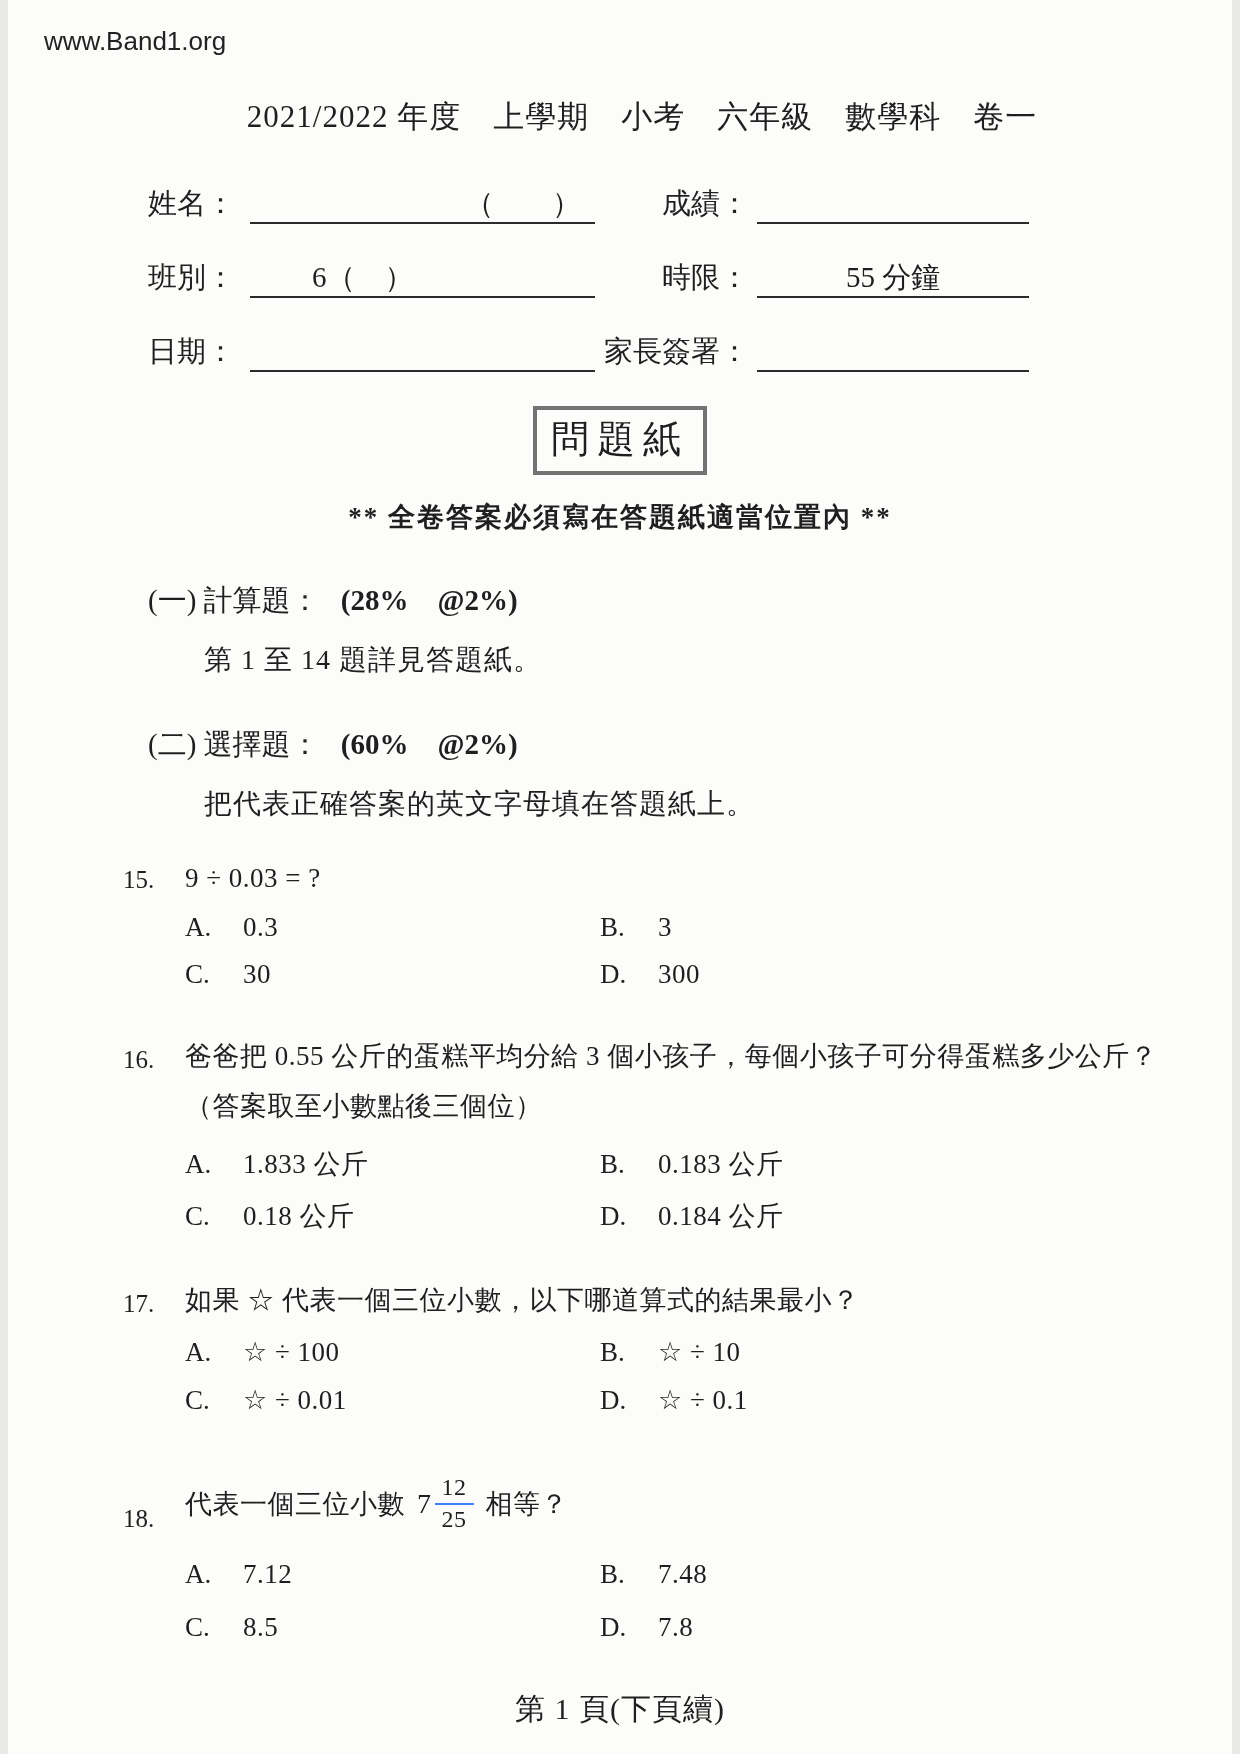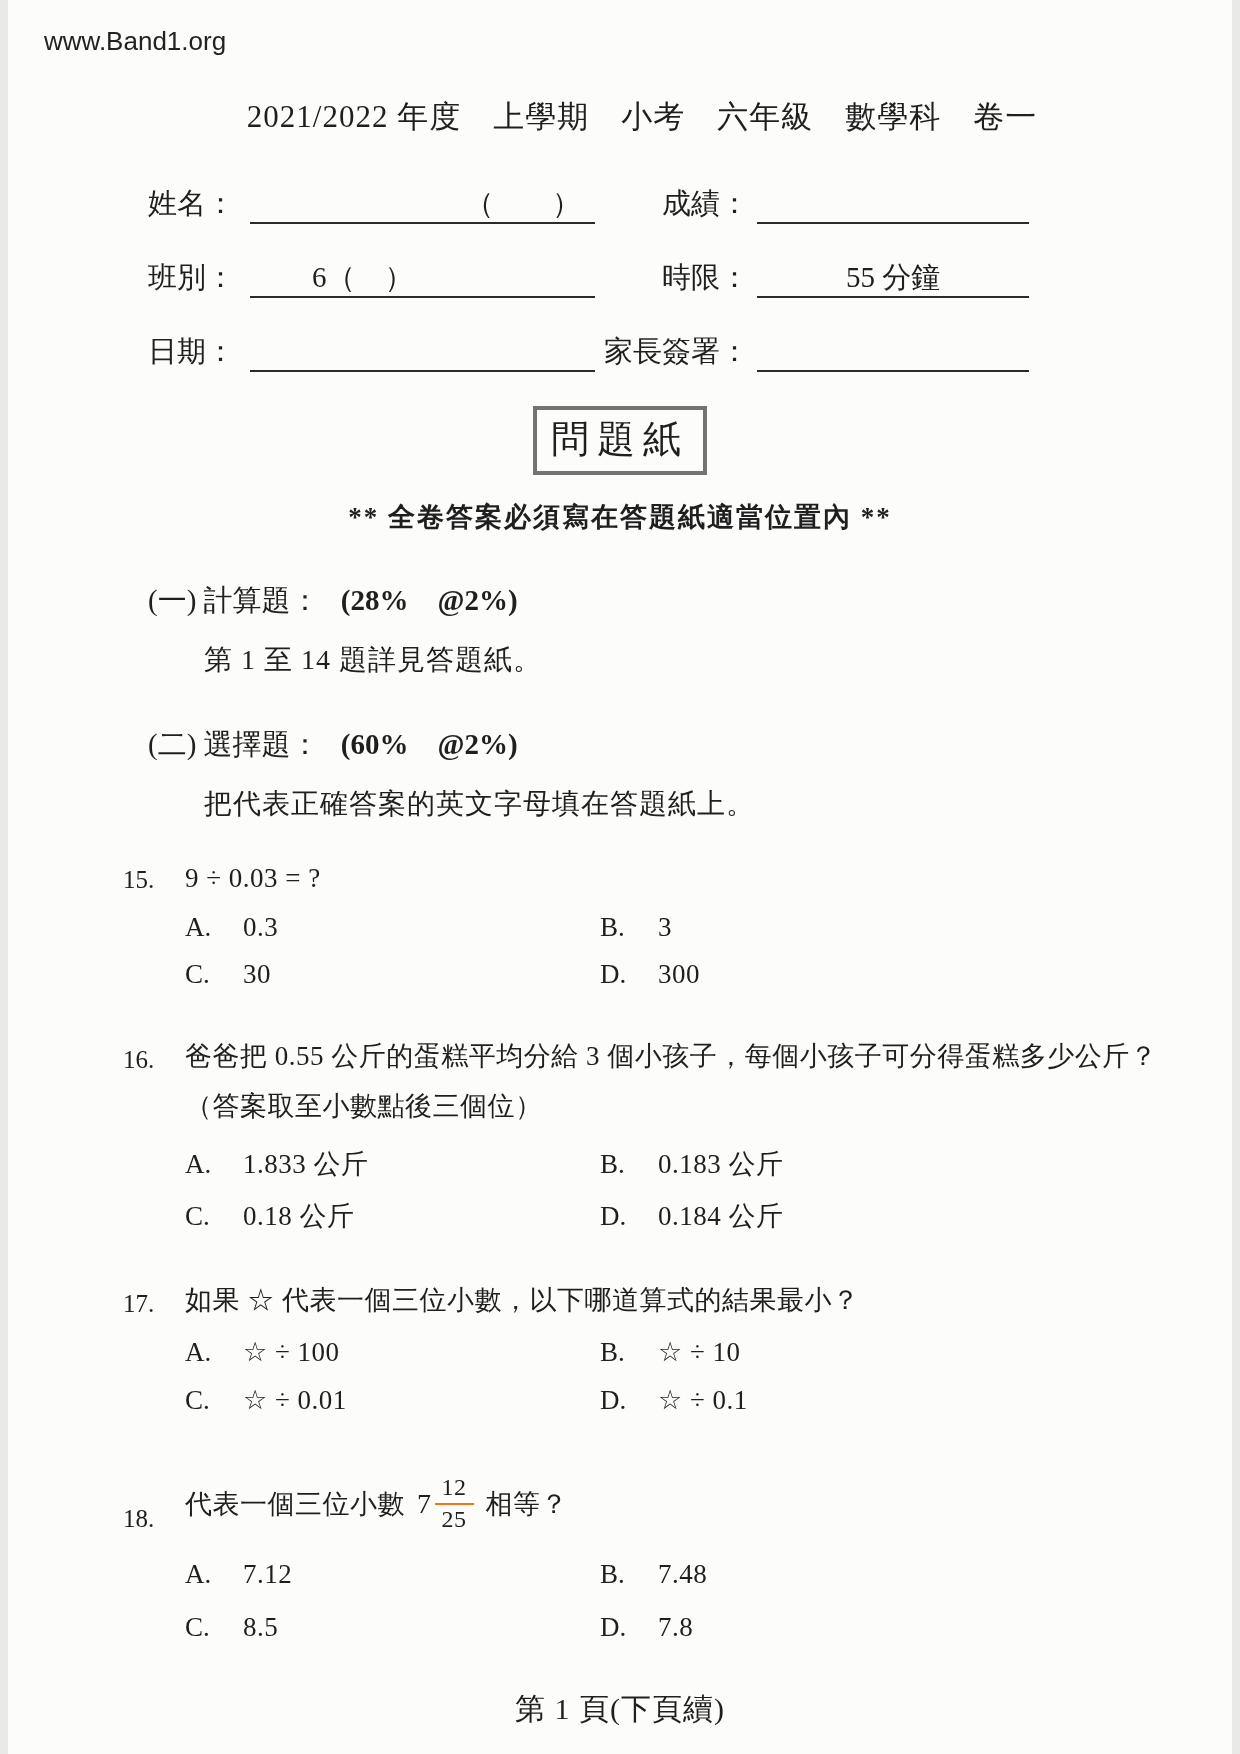--- a/index.html
+++ b/index.html
@@ -77,21 +77,21 @@
     grid-template-columns:415px 1fr;
     row-gap:16px;
     margin:18px 0 0 62px;
   }
   .option { display:flex; align-items:baseline; }
   .opt-letter { width:58px; flex:0 0 auto; }
   .opt-text { letter-spacing:0.5px; }
   .frac-wrap { display:inline-flex; align-items:center; margin:0 12px; }
   .frac-whole { font-size:28px; margin-right:3px; }
   .frac { display:inline-flex; flex-direction:column; align-items:center; font-size:24px; line-height:1.15; }
-  .frac-num { padding:0 7px 1px; border-bottom:2px solid #f97316; }
+  .frac-num { padding:0 7px 1px; border-bottom:2px solid #3b82f6; }
   .frac-den { padding-top:1px; }
   .footer {
     margin-top:46px;
     text-align:center;
     font-size:30px;
     letter-spacing:1px;
   }
 </style>
 </head>
 <body>

